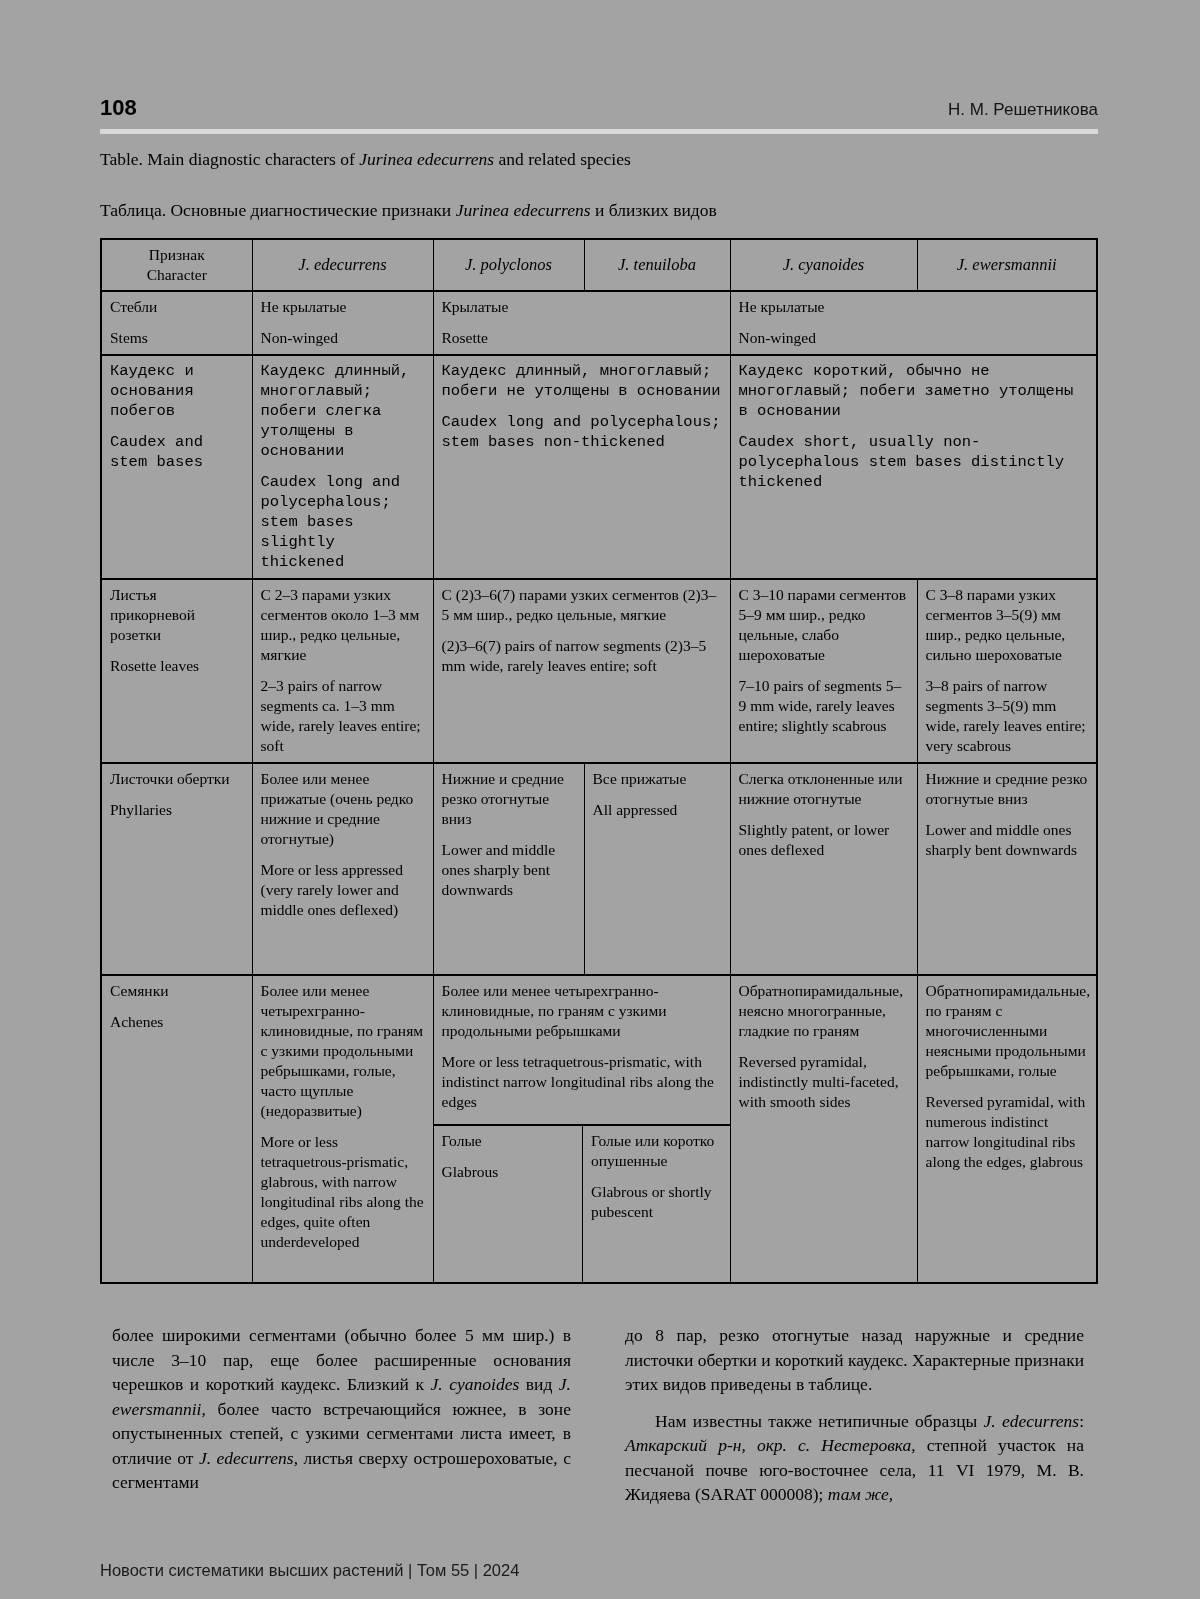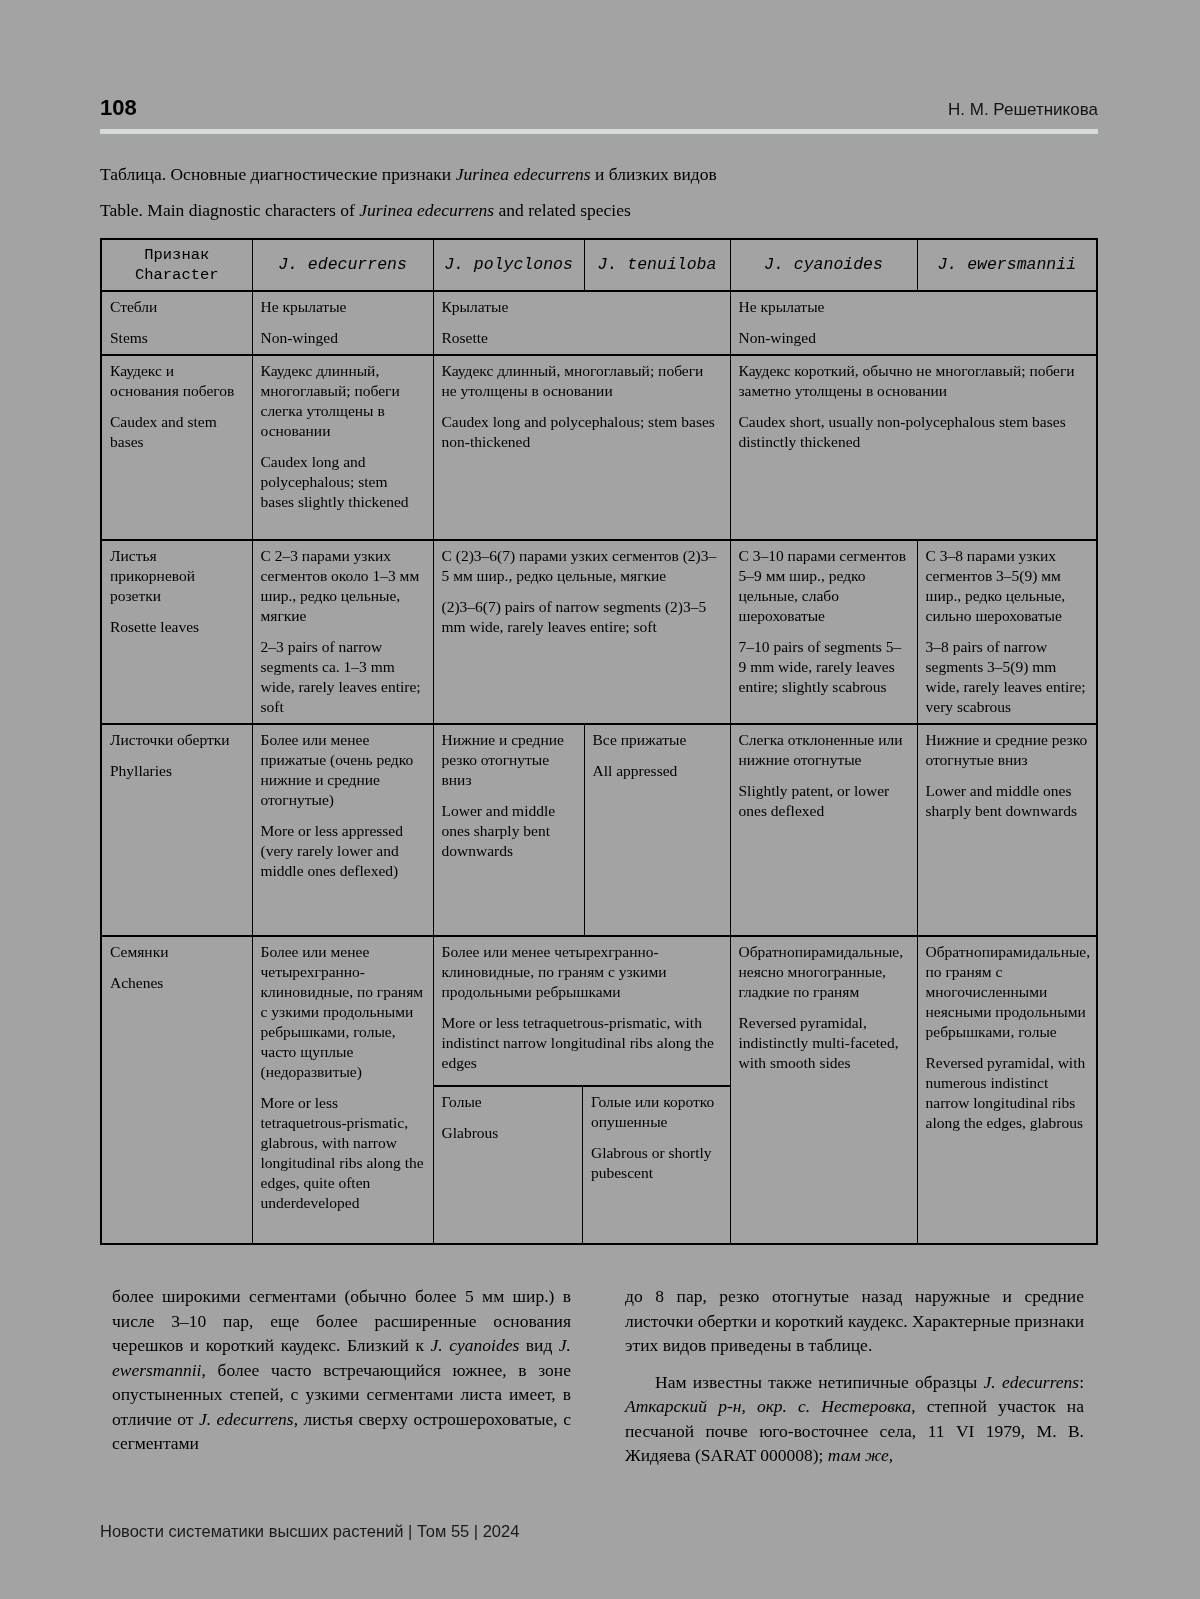--- a/index.html
+++ b/index.html
@@ -27,23 +27,23 @@
     table-layout:fixed; border:2px solid #000; }
   .diag th, .diag td {
     border:1px solid #000; border-top-width:2px; border-bottom-width:2px;
     vertical-align:top; text-align:left; font-weight:normal;
     font-size:15.5px; line-height:20px; padding:5px 8px 6px; box-sizing:border-box;
   }
   .diag th.char { text-align:center; vertical-align:middle; padding:4px 6px; }
   .diag th.sp { text-align:center; vertical-align:middle; font-style:italic; font-size:16.5px; }
   .cell-ru { margin:0; }
   .cell-en { margin:11px 0 0 0; }
-  tr.r-head   { height:52px;font-family:Liberation Mono, monospace; }
+  tr.r-head   { height:52px; }
   tr.r-stems  { height:63px; }
-  tr.r-caudex { height:185px; }
+  tr.r-caudex { height:185px;font-family:Liberation Mono, monospace; }
   tr.r-rosette{ height:177px; }
   tr.r-phyll  { height:212px; }
   tr.r-achenes{ height:300px; }
 
   td.nested { padding:0; }
   .nested-wrap { display:flex; flex-direction:column; height:100%; min-height:306px; }
   .nested-top { padding:5px 8px 12px; border-bottom:2px solid #000; }
   .nested-bottom { flex:1 1 auto; display:flex; align-items:stretch; }
   .sub { padding:5px 8px; box-sizing:border-box; flex:1 1 auto; }
   .sub-left { flex:0 0 50.5%; border-right:1px solid #000; }
@@ -63,22 +63,22 @@
 <body>
 
 <div class="page">
 
   <div class="page-header">
     <span class="page-num">108</span>
     <span class="author">Н. М. Решетникова</span>
   </div>
   <div class="rule" style="background: rgb(213, 217, 217);"></div>
 
+  <p class="caption caption-en"><span>Table. Main diagnostic characters of </span><span class="it">Jurinea edecurrens</span><span> and related species</span></p>
   <p class="caption caption-ru"><span>Таблица. Основные диагностические признаки </span><span class="it">Jurinea edecurrens</span><span> и близких видов</span></p>
-  <p class="caption caption-en"><span>Table. Main diagnostic characters of </span><span class="it">Jurinea edecurrens</span><span> and related species</span></p>
 
   <table class="diag">
     <colgroup>
       <col style="width:151px">
         <col style="width:181px">
         <col style="width:151px">
       <col style="width:146px">
         <col style="width:187px">
         <col style="width:180px">
     </colgroup>

